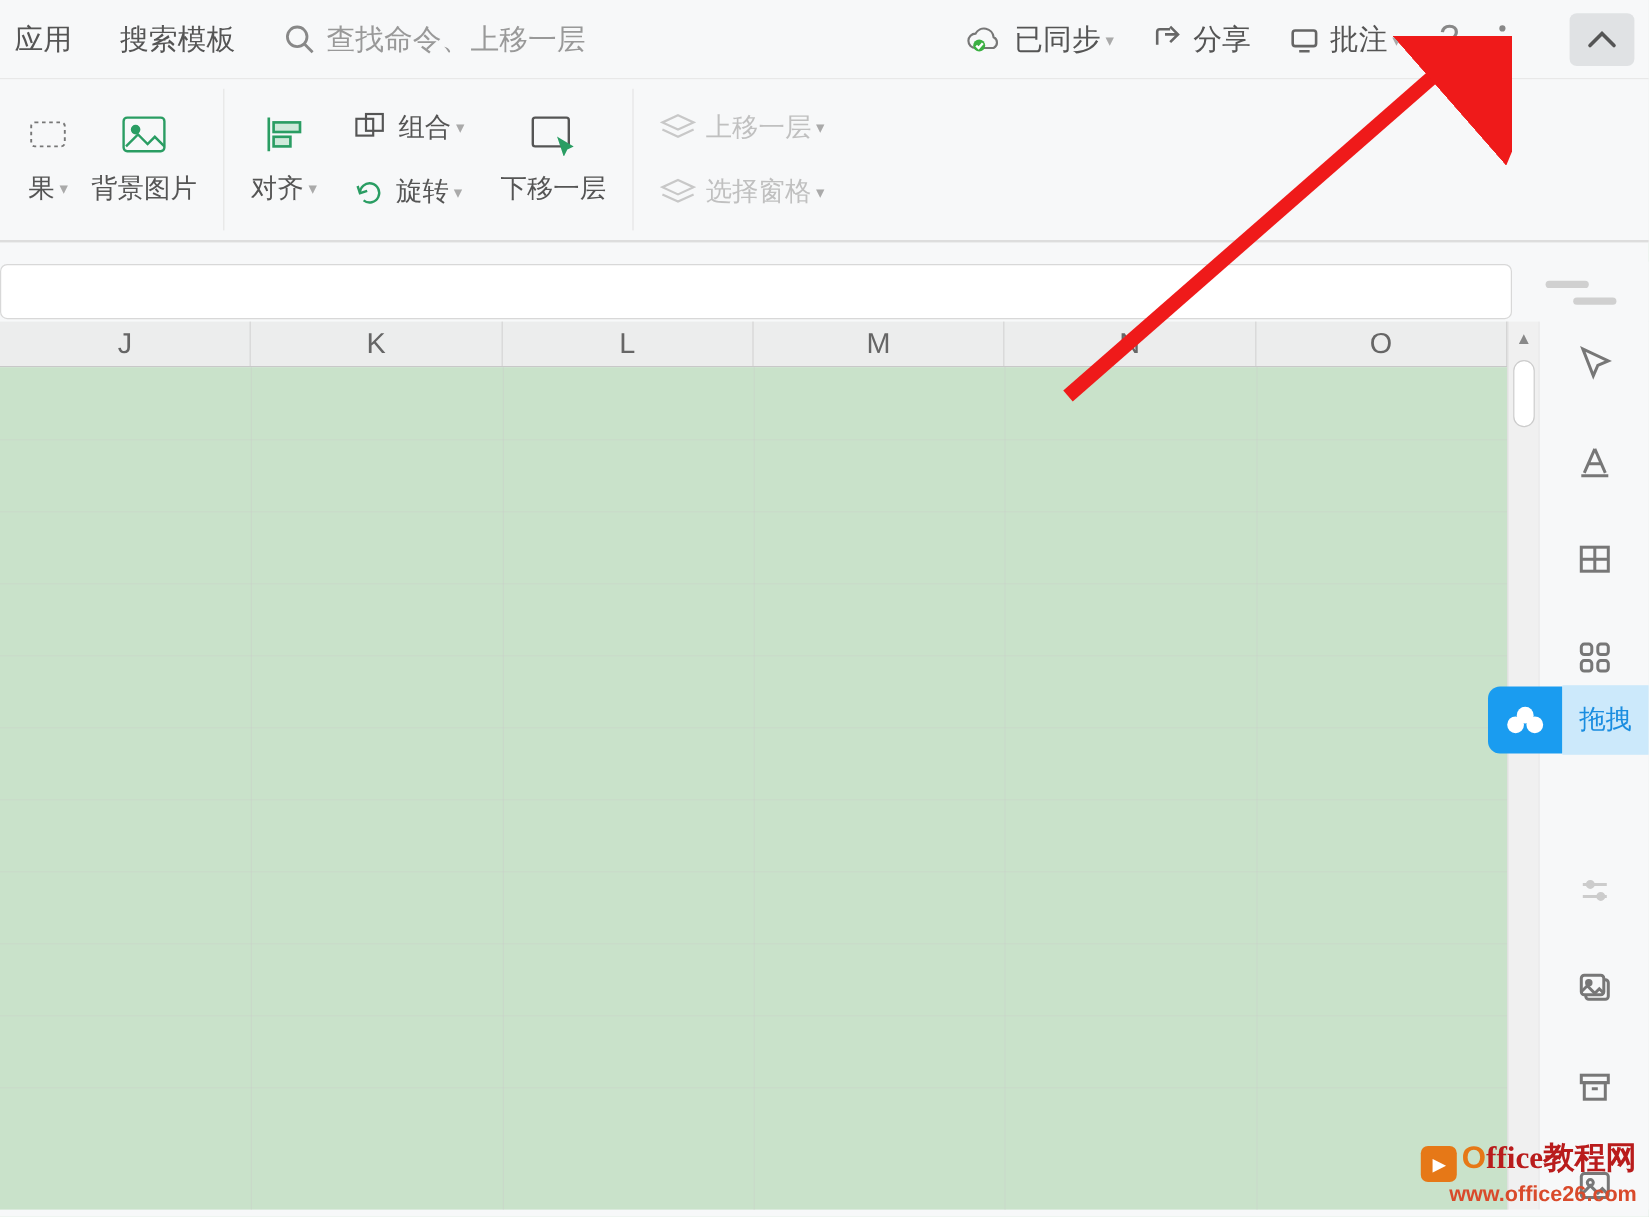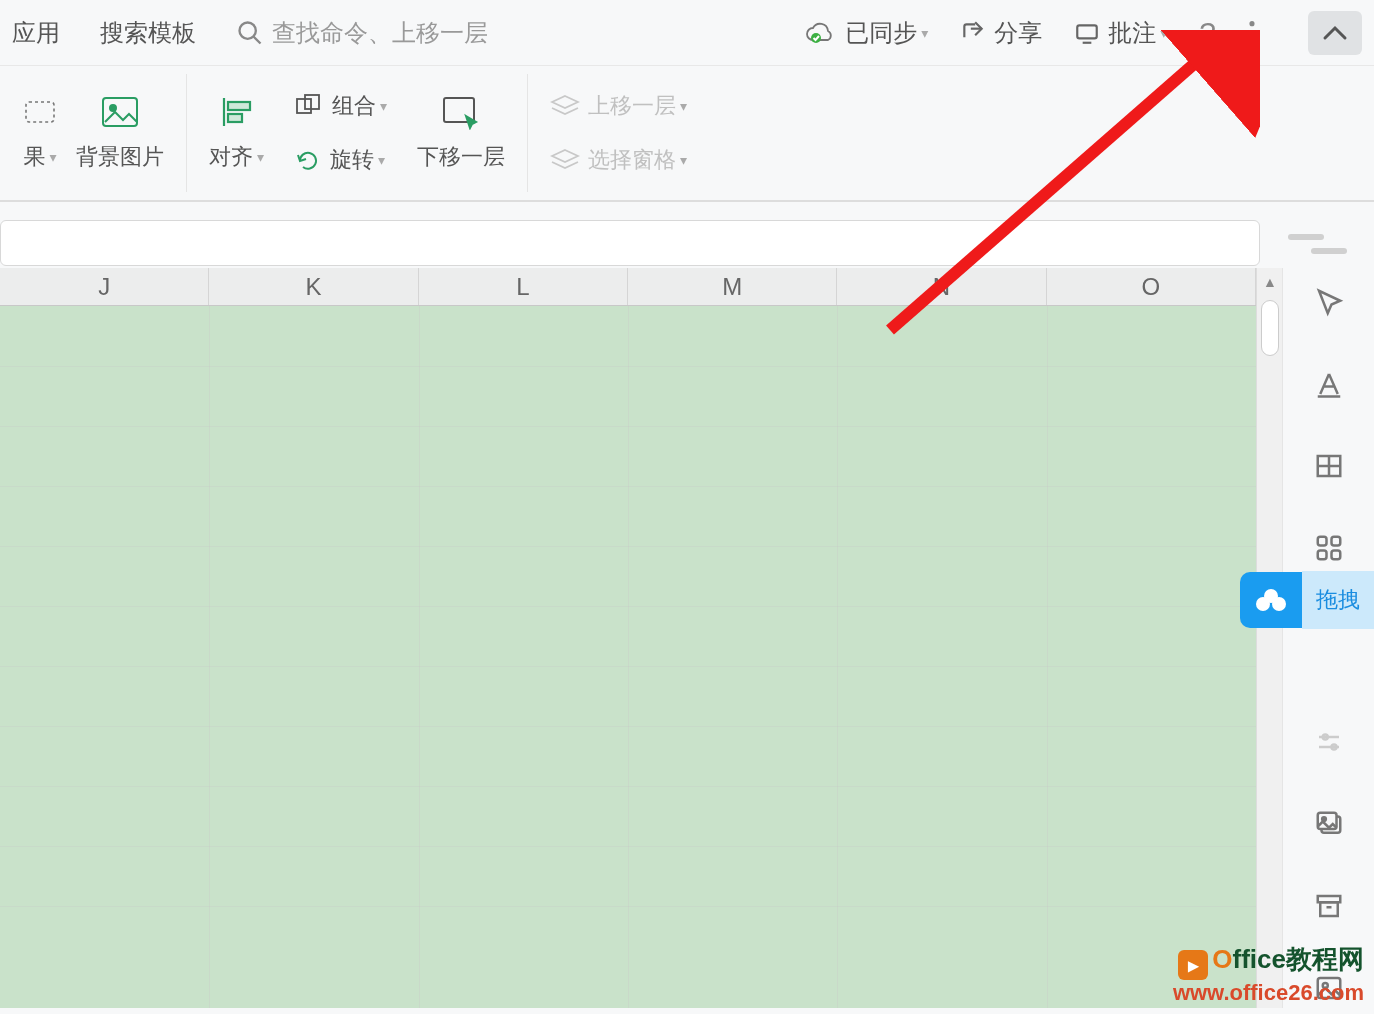--- a/index.html
+++ b/index.html
@@ -44,23 +44,23 @@
 .side-icon { width: 40px; height: 40px; display: flex; align-items: center; justify-content: center; color: #777; cursor: pointer; }
 
 .drag-tab { position: absolute; right: 0; top: 572px; height: 56px; display: flex; align-items: center; }
 .drag-bubble { width: 62px; height: 56px; background: #1a9cf0; border-radius: 10px 0 0 10px; display: flex; align-items: center; justify-content: center; }
 .drag-label { background: #cce9fb; color: #1a8de0; font-size: 22px; padding: 14px 14px; border-radius: 0 0 0 0; }
 
 .arrow-annotation { position: absolute; top: 30px; left: 870px; width: 390px; height: 320px; pointer-events: none; z-index: 50; }
 
 .watermark { position: absolute; right: 10px; bottom: 8px; text-align: right; z-index: 60; }
 .watermark .l1 { font-size: 26px; font-weight: bold; }
-.watermark .l2 { font-size: 22px; color: #d94a2b; font-weight: bold; }
+.watermark .l2 { font-size: 18px; color: #d94a2b; font-weight: bold; }
 .wm-o { color: #e67817; }
-.wm-rest { color: #14532d; }
+.wm-rest { color: #b91c1c; font-family: Liberation Serif, serif; }
 .wm-badge { display: inline-flex; width: 30px; height: 30px; background: #e67817; border-radius: 6px; color: white; align-items: center; justify-content: center; margin-right: 4px; font-size: 20px; vertical-align: -4px; }
 </style>
 </head>
 <body>
 
 <div class="topbar">
   <div class="topbar-item">
     <span>应用</span>
   </div>
   <div class="topbar-item">

